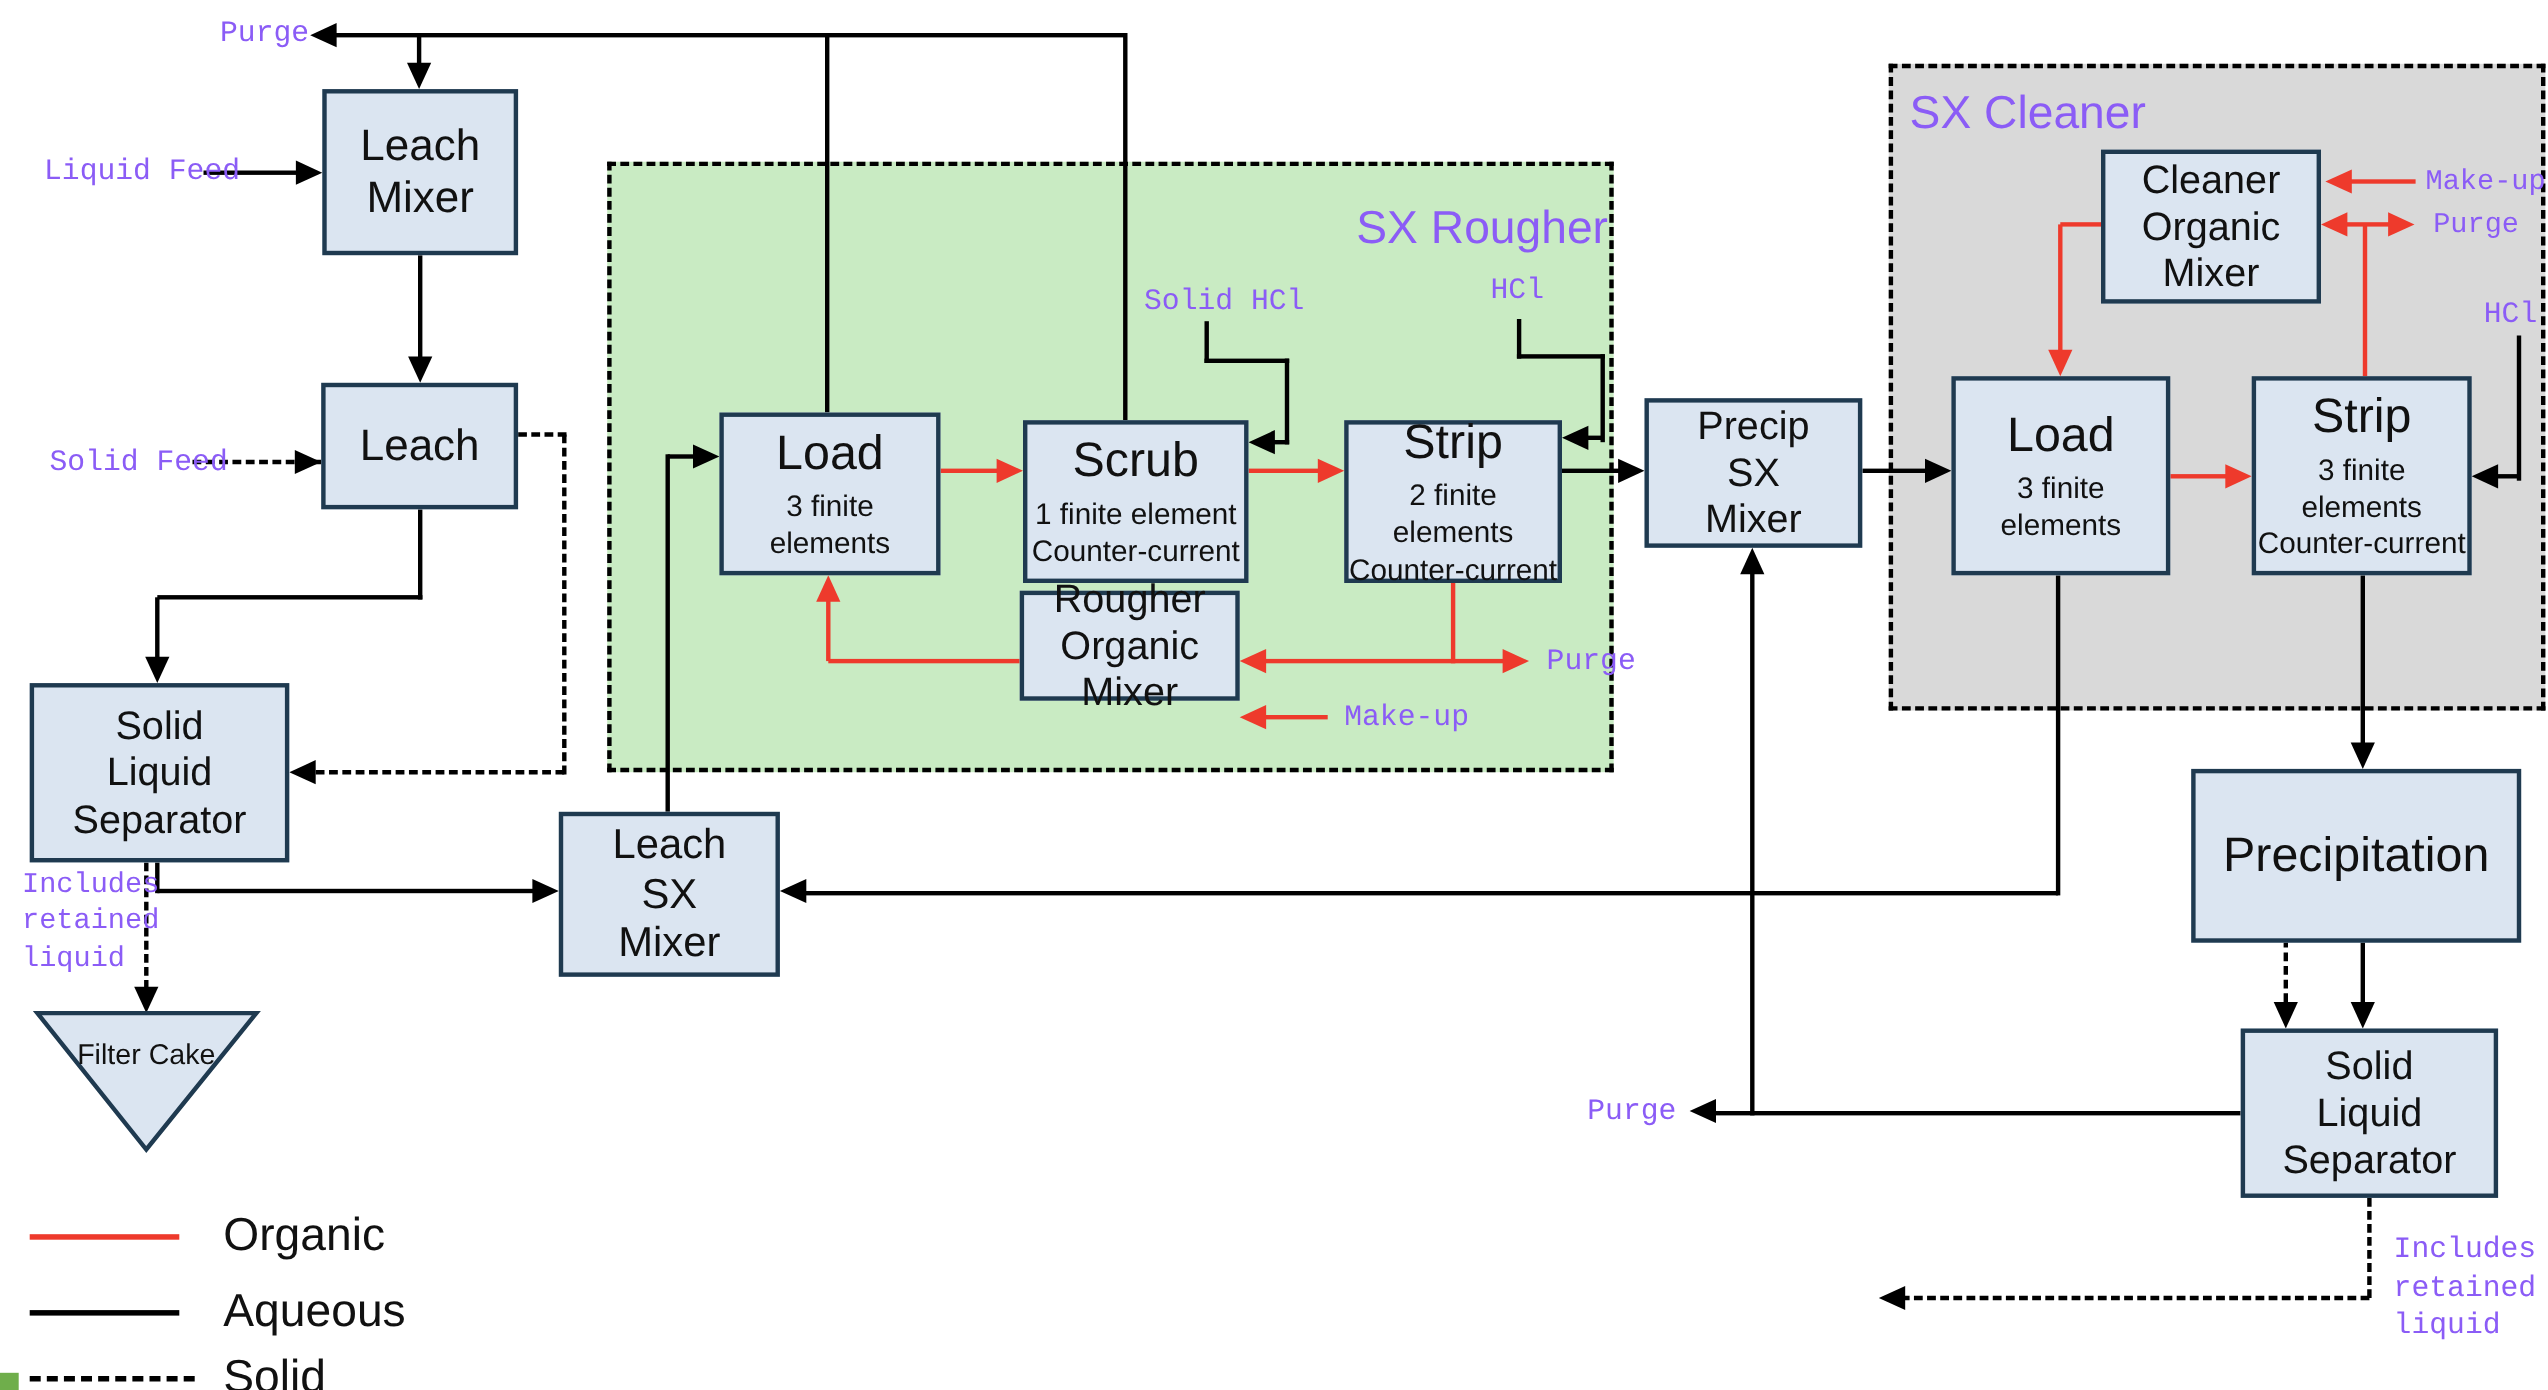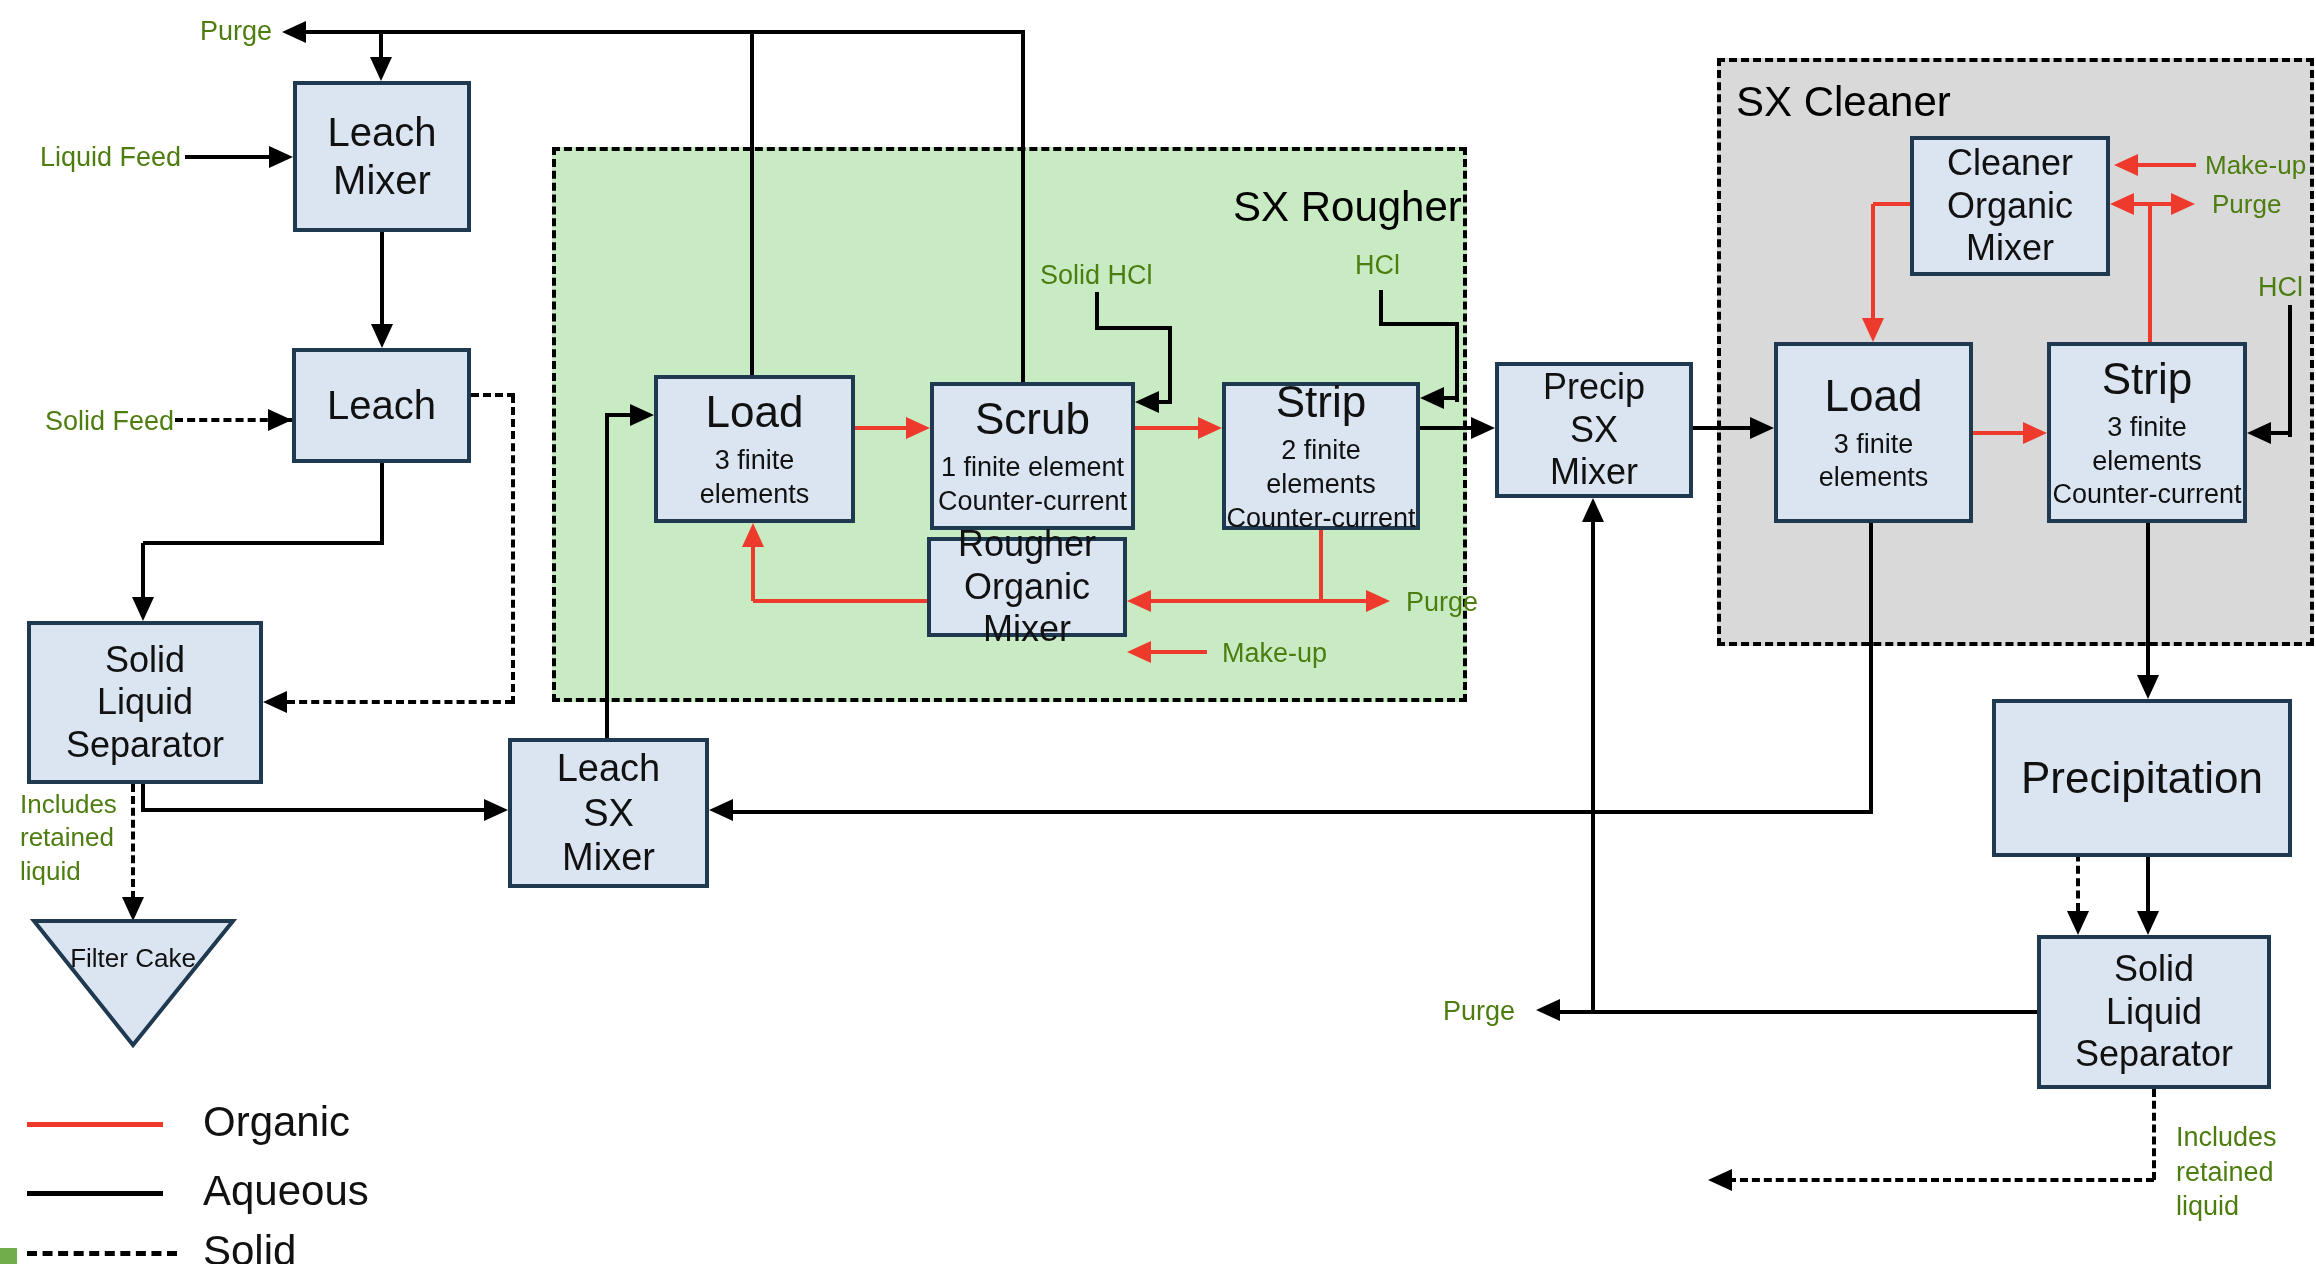--- a/index.html
+++ b/index.html
@@ -1,28 +1,28 @@
 <!DOCTYPE html>
 <html><head>
 <meta charset="utf-8">
 <style>
   html,body{margin:0;padding:0;background:#fff;}
   #canvas{position:relative;width:2316px;height:1264px;background:#ffffff;overflow:hidden;
           font-family:"Liberation Sans",sans-serif;color:#111;}
   .region{position:absolute;border:4px dashed #000;box-sizing:border-box;}
-  .region-label{position:absolute;font-size:42px;color:#000000;white-space:nowrap;}
+  .region-label{position:absolute;font-size:42px;color:#8b5cf6;white-space:nowrap;}
   .box{position:absolute;background:#dbe5f1;border:4px solid #1f3a50;box-sizing:border-box;
        display:flex;flex-direction:column;align-items:center;justify-content:center;text-align:center;}
   .box .lbl{white-space:pre-line;line-height:1.18;color:#111;}
   .box .sub{white-space:pre-line;font-size:27px;line-height:1.25;margin-top:6px;color:#111;}
   .f44 .lbl{font-size:44px;}
   .f40 .lbl{font-size:40px;}
   .f38 .lbl{font-size:38px;}
   .f36 .lbl{font-size:36px;}
-  .note{position:absolute;font-size:27px;white-space:pre-line;line-height:1.28;color:#4d7c0f;}
+  .note{position:absolute;font-size:27px;white-space:pre-line;line-height:1.28;color:#8b5cf6;font-family:Liberation Mono, monospace;}
   .hl{position:absolute;height:4px;background:#000;}
   .vl{position:absolute;width:4px;background:#000;}
   .hl.red,.vl.red{background:#ee3a2c;}
   .hd{position:absolute;height:0;border-top:4px dashed #000;}
   .vd{position:absolute;width:0;border-left:4px dashed #000;}
   i.ah{position:absolute;width:0;height:0;display:block;}
   .ar{border-top:11px solid transparent;border-bottom:11px solid transparent;border-left:24px solid #000;}
   .al{border-top:11px solid transparent;border-bottom:11px solid transparent;border-right:24px solid #000;}
   .ad{border-left:11px solid transparent;border-right:11px solid transparent;border-top:24px solid #000;}
   .au{border-left:11px solid transparent;border-right:11px solid transparent;border-bottom:24px solid #000;}

